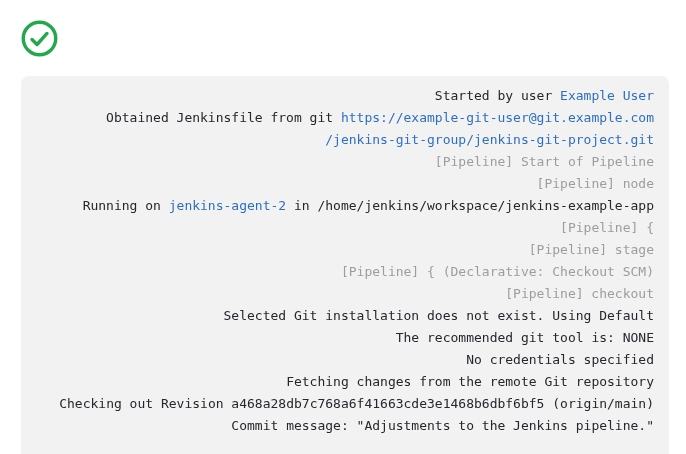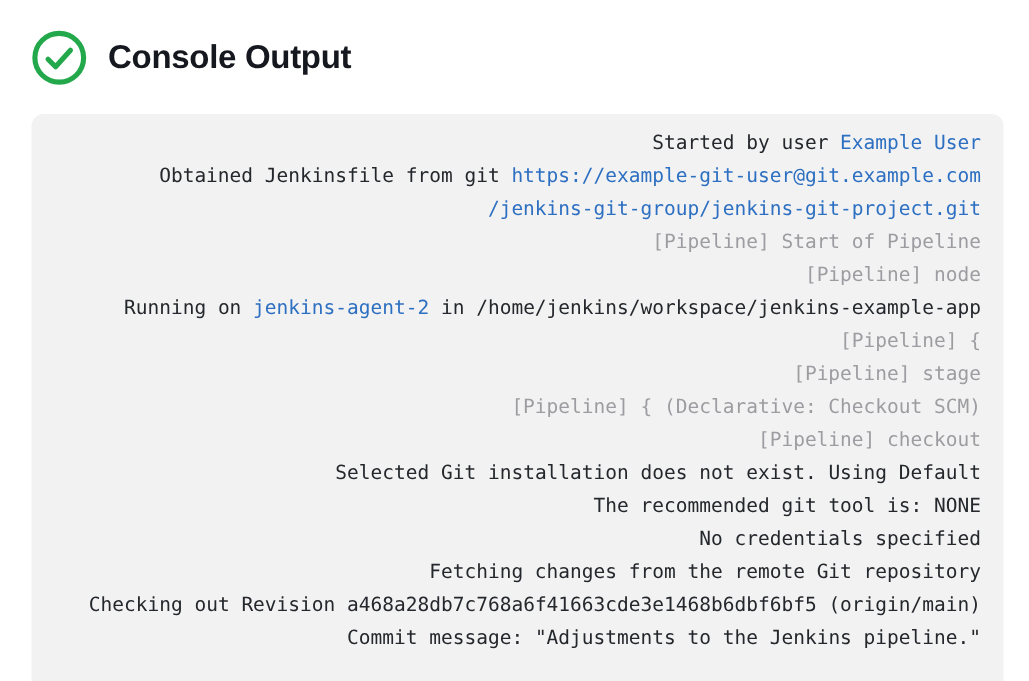--- a/index.html
+++ b/index.html
@@ -59,18 +59,17 @@
   .seg.link  { color: var(--link); cursor: pointer; }
 </style>
 </head>
 <body>
 
 <header class="page-header">
   <svg class="status-icon" viewBox="0 0 24 24" fill="none" aria-hidden="true">
     <circle cx="12" cy="12" r="10" stroke="var(--accent)" stroke-width="2.1"></circle>
     <path d="M7.4 12.6l3.1 3.1 6.1-6.8" stroke="var(--accent)" stroke-width="2.1" stroke-linecap="round" stroke-linejoin="round"></path>
   </svg>
-  <h1 class="page-title">Console Output</h1>
 </header>
 
 <section class="console-panel">
   <div class="console-log"><div class="console-line"><span class="seg plain">Started by user </span><span class="seg link">Example User</span></div><div class="console-line"><span class="seg plain">Obtained Jenkinsfile from git </span><span class="seg link">https://example-git-user@git.example.com</span></div><div class="console-line"><span class="seg link">/jenkins-git-group/jenkins-git-project.git</span></div><div class="console-line"><span class="seg muted">[Pipeline] Start of Pipeline</span></div><div class="console-line"><span class="seg muted">[Pipeline] node</span></div><div class="console-line"><span class="seg plain">Running on </span><span class="seg link">jenkins-agent-2</span><span class="seg plain"> in /home/jenkins/workspace/jenkins-example-app</span></div><div class="console-line"><span class="seg muted">[Pipeline] {</span></div><div class="console-line"><span class="seg muted">[Pipeline] stage</span></div><div class="console-line"><span class="seg muted">[Pipeline] { (Declarative: Checkout SCM)</span></div><div class="console-line"><span class="seg muted">[Pipeline] checkout</span></div><div class="console-line"><span class="seg plain">Selected Git installation does not exist. Using Default</span></div><div class="console-line"><span class="seg plain">The recommended git tool is: NONE</span></div><div class="console-line"><span class="seg plain">No credentials specified</span></div><div class="console-line"><span class="seg plain">Fetching changes from the remote Git repository</span></div><div class="console-line"><span class="seg plain">Checking out Revision a468a28db7c768a6f41663cde3e1468b6dbf6bf5 (origin/main)</span></div><div class="console-line"><span class="seg plain">Commit message: "Adjustments to the Jenkins pipeline."</span></div></div>
 </section>
 
 </body></html>

